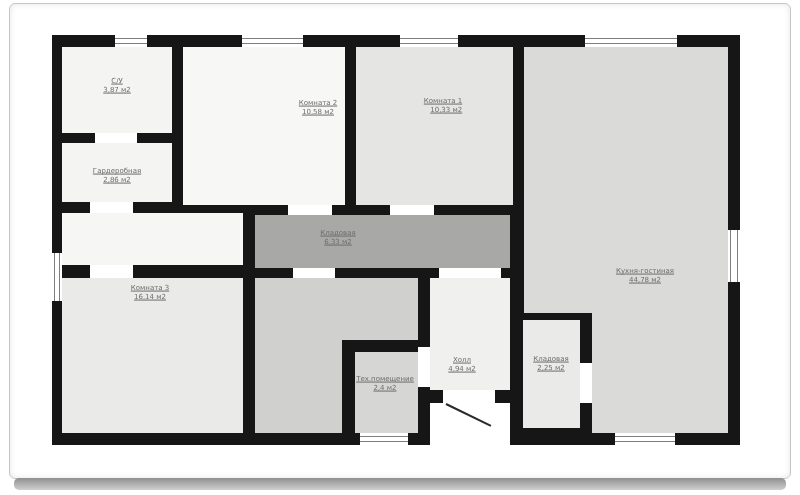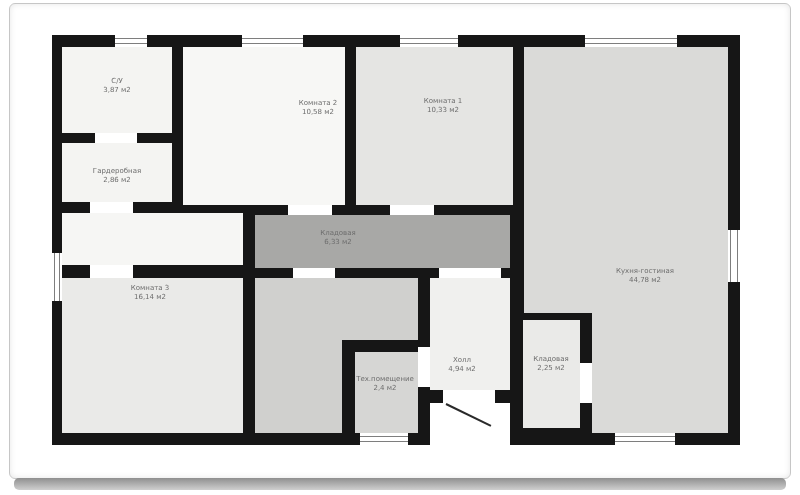--- a/index.html
+++ b/index.html
@@ -27,21 +27,21 @@
     border-top:3px solid #fff;border-bottom:3px solid #fff;}
   .window-h .glass{width:100%;height:100%;box-sizing:border-box;
     border-top:1px solid #7e7e7e;border-bottom:1px solid #7e7e7e;}
   .window-v{position:absolute;background:#ffffff;box-sizing:border-box;
     border-left:2px solid #fff;border-right:2px solid #fff;}
   .window-v .glass{width:100%;height:100%;box-sizing:border-box;
     border-left:1px solid #7e7e7e;border-right:1px solid #7e7e7e;}
   .room-label{
     position:absolute;transform:translate(-50%,-50%);
     text-align:center;color:#6d6d6d;font-size:7px;line-height:1.35;
-    white-space:nowrap;pointer-events:none;
+    white-space:nowrap;pointer-events:none;text-decoration:underline;
   }
   .door-leaf{position:absolute;height:2px;background:#2a2a2a;transform-origin:0 50%;}
 </style>
 </head>
 <body>
 
 <div id="photo-frame"></div>
 <div id="photo-shadow"></div>
 <div id="plan">
     <div class="wall-base" style="left: 52px; top: 35px; width: 688px; height: 410px; background: rgb(22, 22, 22);"></div>
@@ -100,21 +100,21 @@
       <div>3,87 м2</div>
     </div>
     <div class="room-label" style="left: 117px; top: 176px;">
       <div>Гардеробная</div>
       <div>2,86 м2</div>
     </div>
     <div class="room-label" style="left: 284px; top: 108px; margin-left: 34px;">
       <div>Комната 2</div>
       <div>10,58 м2</div>
     </div>
-    <div class="room-label" style="left: 443px; top: 106px;">
+    <div class="room-label" style="left: 443px; top: 106px; text-align: right;">
       <div>Комната 1</div>
       <div>10,33 м2</div>
     </div>
     <div class="room-label" style="left: 338px; top: 238px;">
       <div>Кладовая</div>
       <div>6,33 м2</div>
     </div>
     <div class="room-label" style="left: 150px; top: 293px;">
       <div>Комната 3</div>
       <div>16,14 м2</div>

